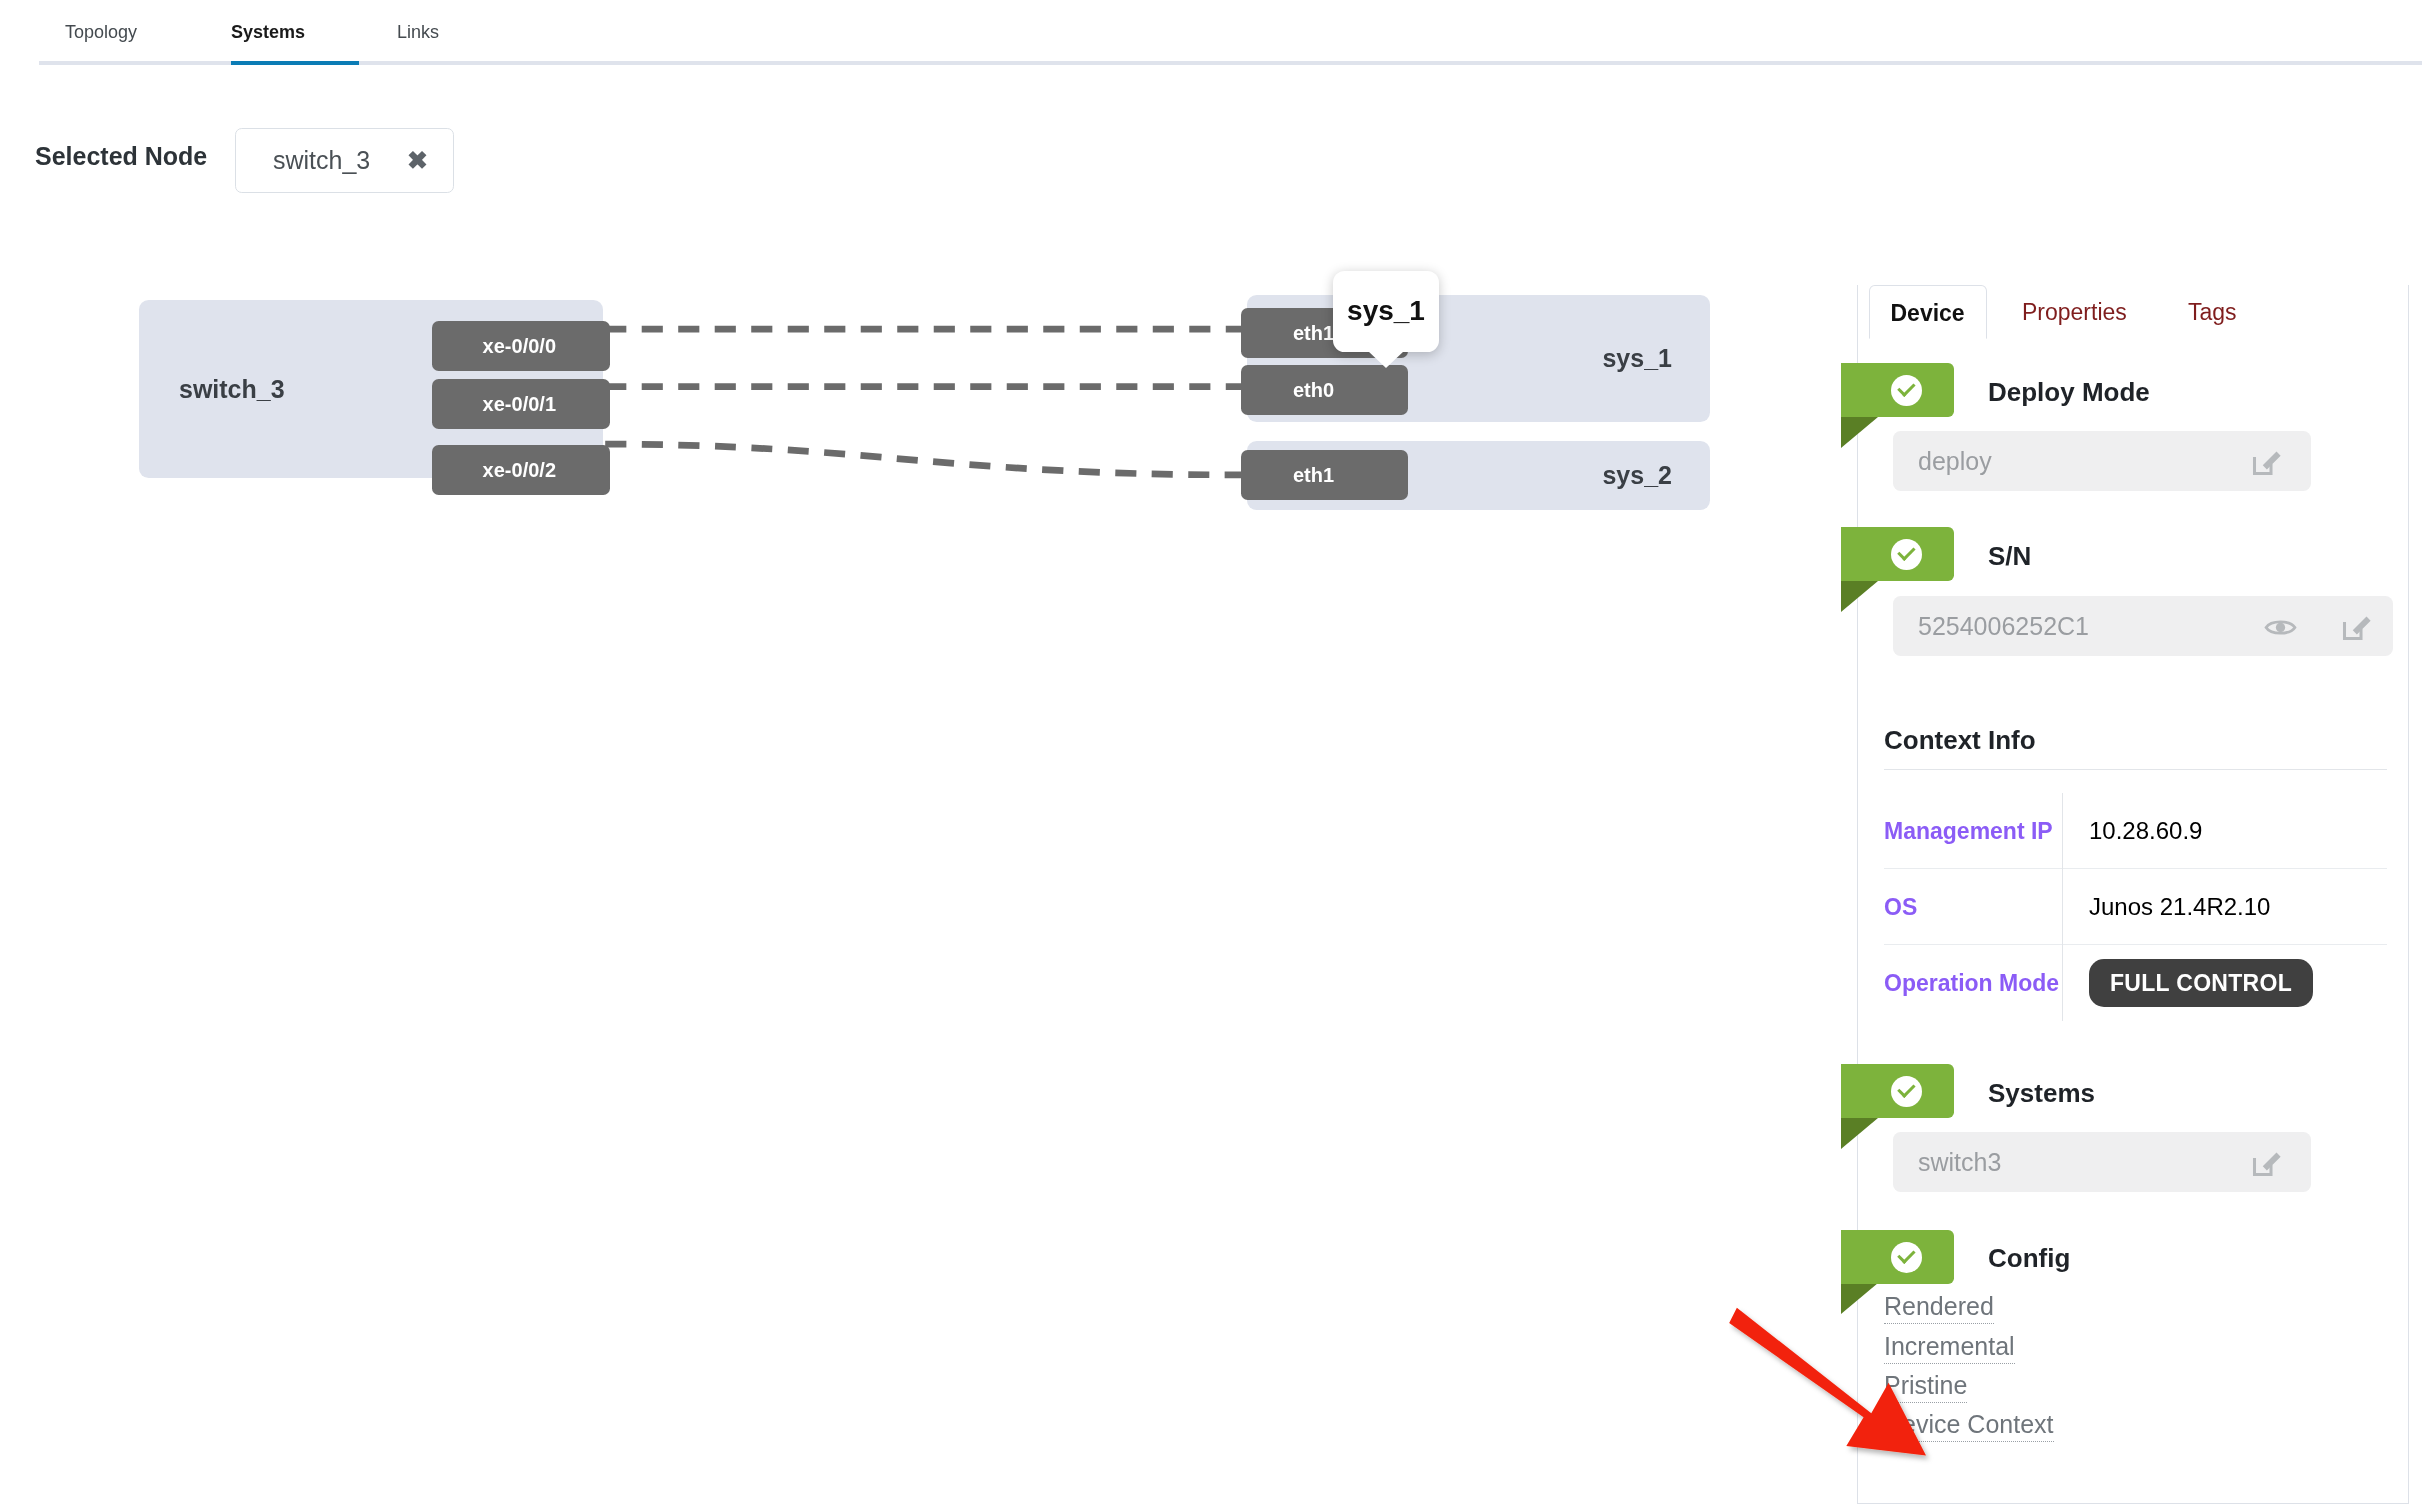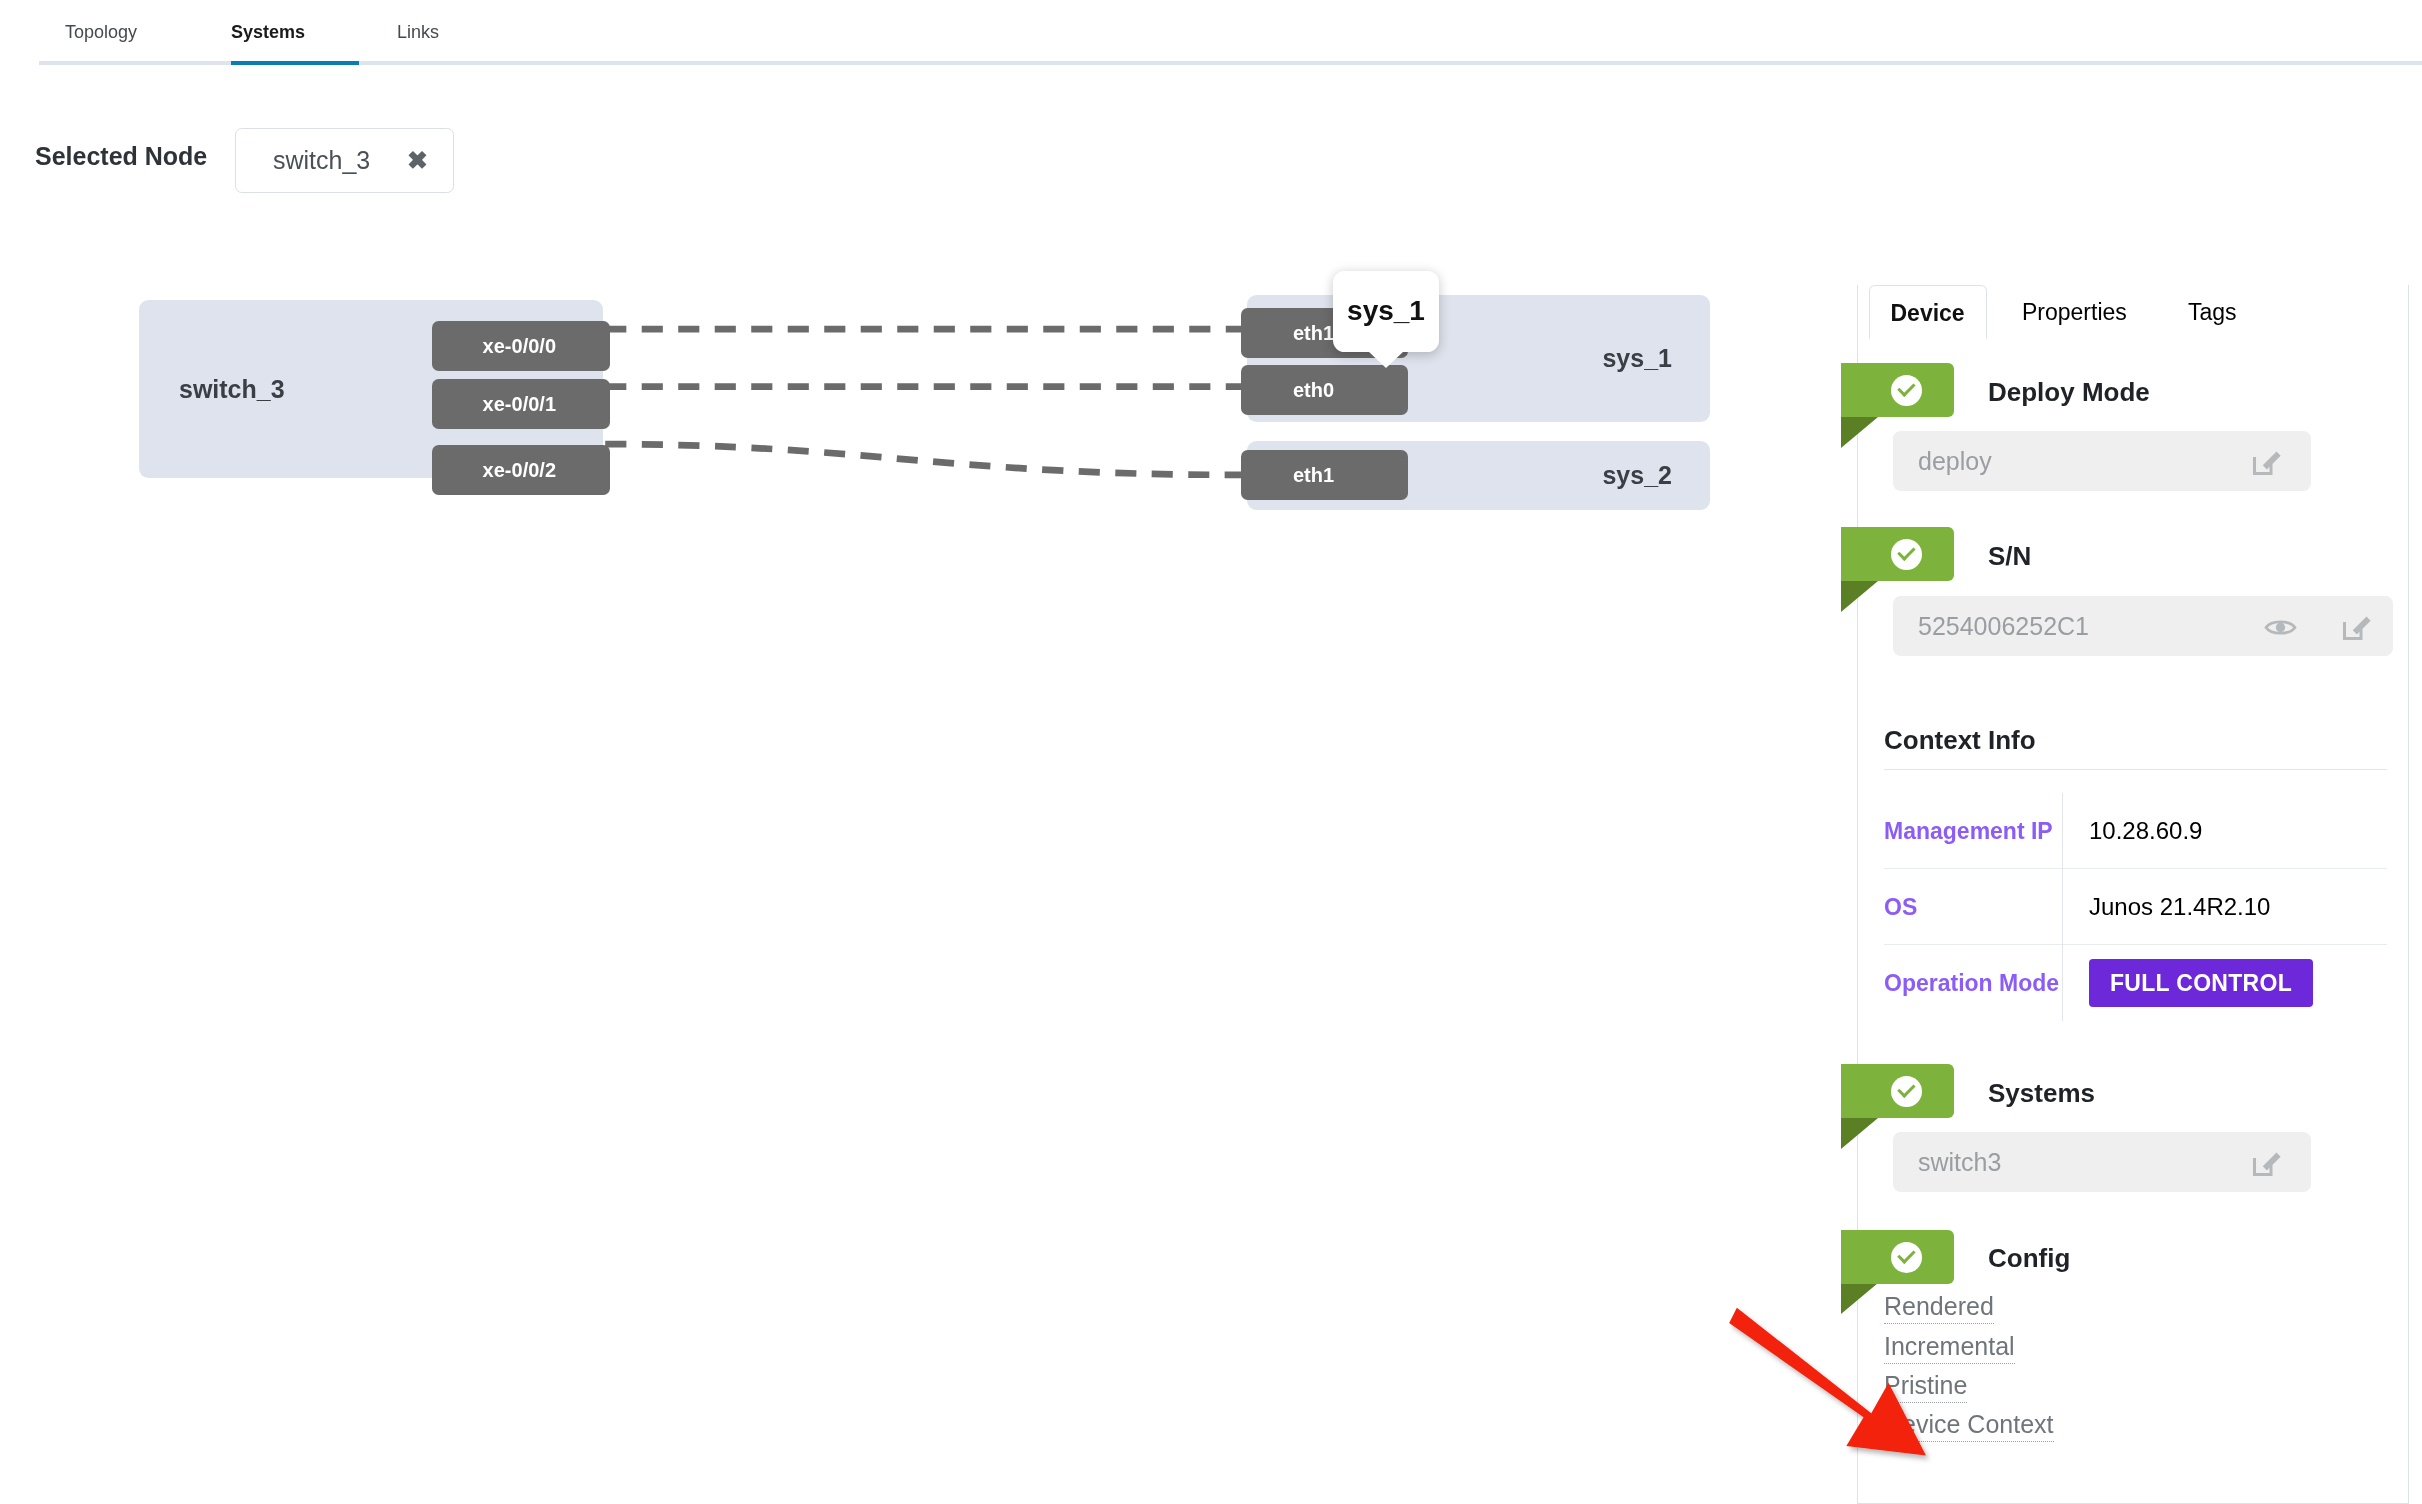--- a/index.html
+++ b/index.html
@@ -88,21 +88,21 @@
     position: absolute; left: 1857px; top: 285px;
     width: 552px; height: 1219px;
     border: 1px solid #dde1e8; border-top: none;
     background: #ffffff;
   }
   .panel-tabs {
     position: absolute; left: 1857px; top: 285px; width: 552px; height: 54px;
   }
   .ptab {
     position: absolute; top: 0; height: 54px; line-height: 54px;
-    font-size: 23px; color: #000000; white-space: nowrap; cursor: pointer;
+    font-size: 23px; color: #7f1d1d; white-space: nowrap; cursor: pointer;
     padding: 0 21px;
   }
   .ptab.active {
     color: #111; font-weight: bold;
     border: 1px solid #dde1e8; border-bottom: 1px solid #ffffff;
     border-radius: 5.8px 5.8px 0 0; background: #fff; z-index: 4;
   }
 
   
   .ribbon {
@@ -154,21 +154,21 @@
     position: absolute; left: 0; top: 0; height: 76px; line-height: 76px;
     font-size: 23px; font-weight: bold; color: #8b5cf6; white-space: nowrap;
   }
   .divsep { position: absolute; left: 178px; top: 0; width: 1px; height: 76px; background: #e2e5e9; }
   .dival {
     position: absolute; left: 205px; top: 0; height: 76px; line-height: 76px;
     font-size: 24px; color: #000000; white-space: nowrap;
   }
   .pill {
     position: absolute; left: 205px; top: 14.4px; height: 48px; line-height: 48px;
-    padding: 0 21px; background: #6d28d9; color: #fff; border-radius: 4px;
+    padding: 0 21px; background: #404040; color: #fff; border-radius: 15px;
     font-size: 23px; font-weight: bold; letter-spacing: 0.3px;
     white-space: nowrap; cursor: pointer;
   }
 
   .cfglink {
     position: absolute; left: 1884px;
     font-size: 25px; color: #6f757b; white-space: nowrap; cursor: pointer;
     border-bottom: 1.9px dotted #9aa0a6; padding-bottom: 1.9px;
   }
 

